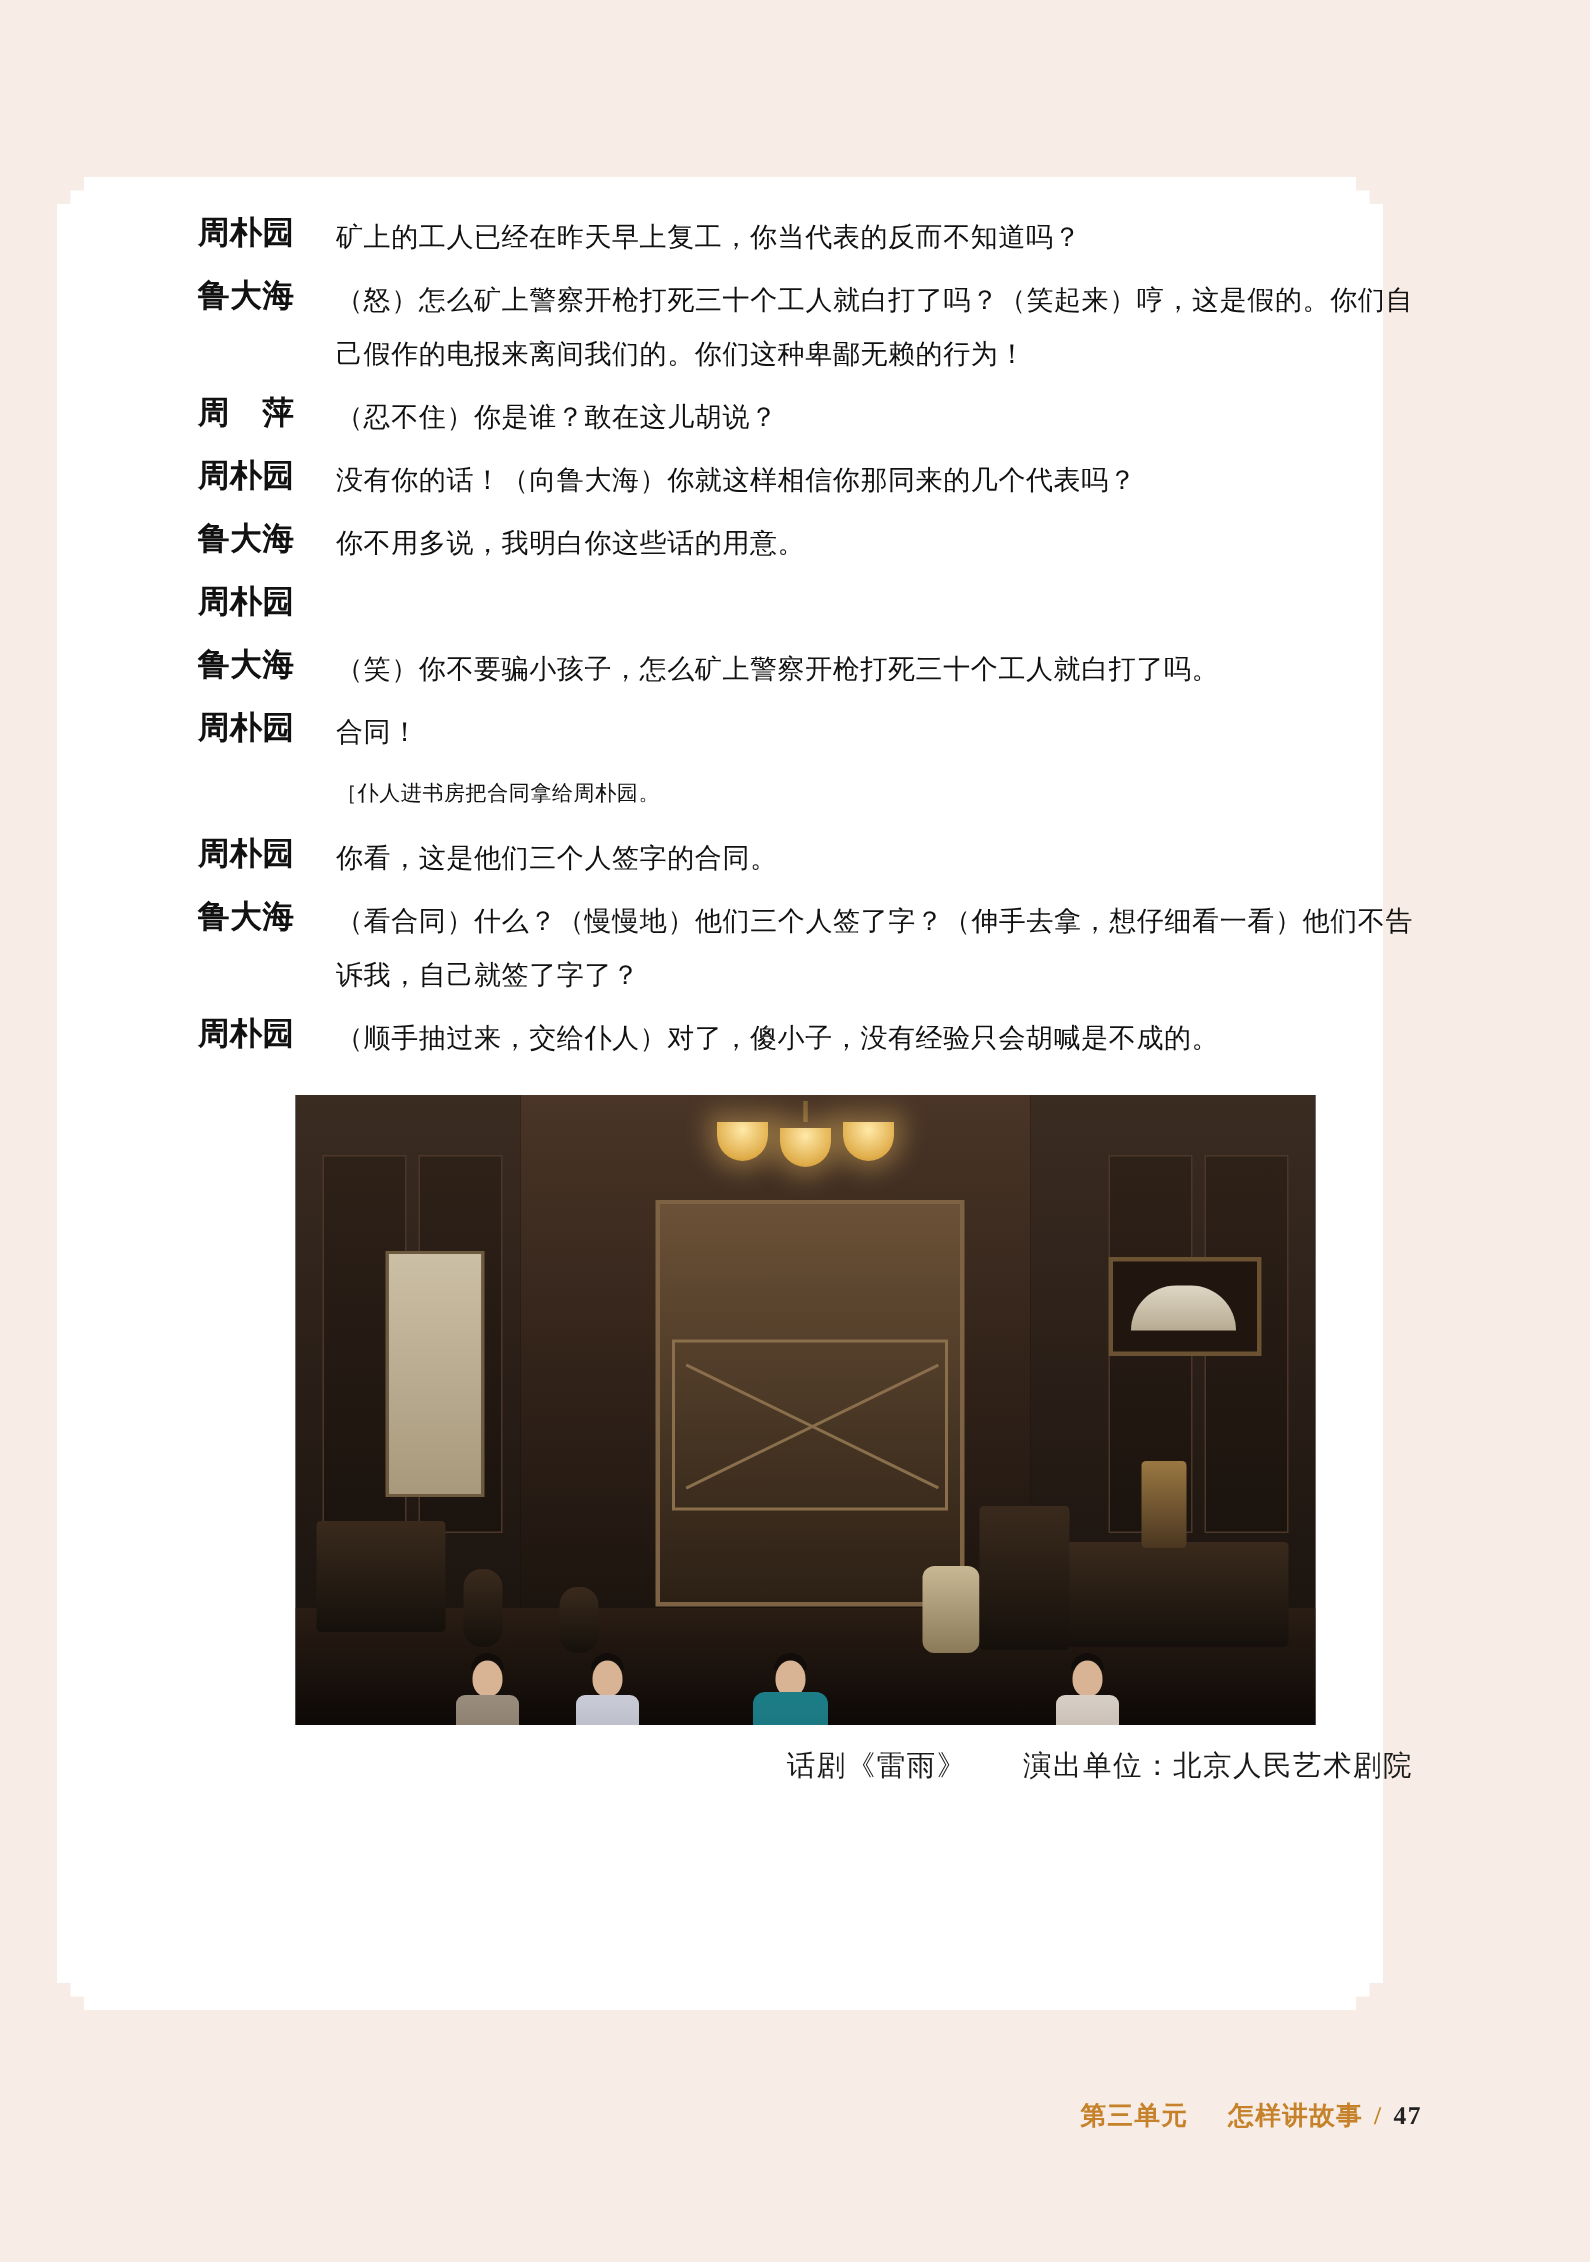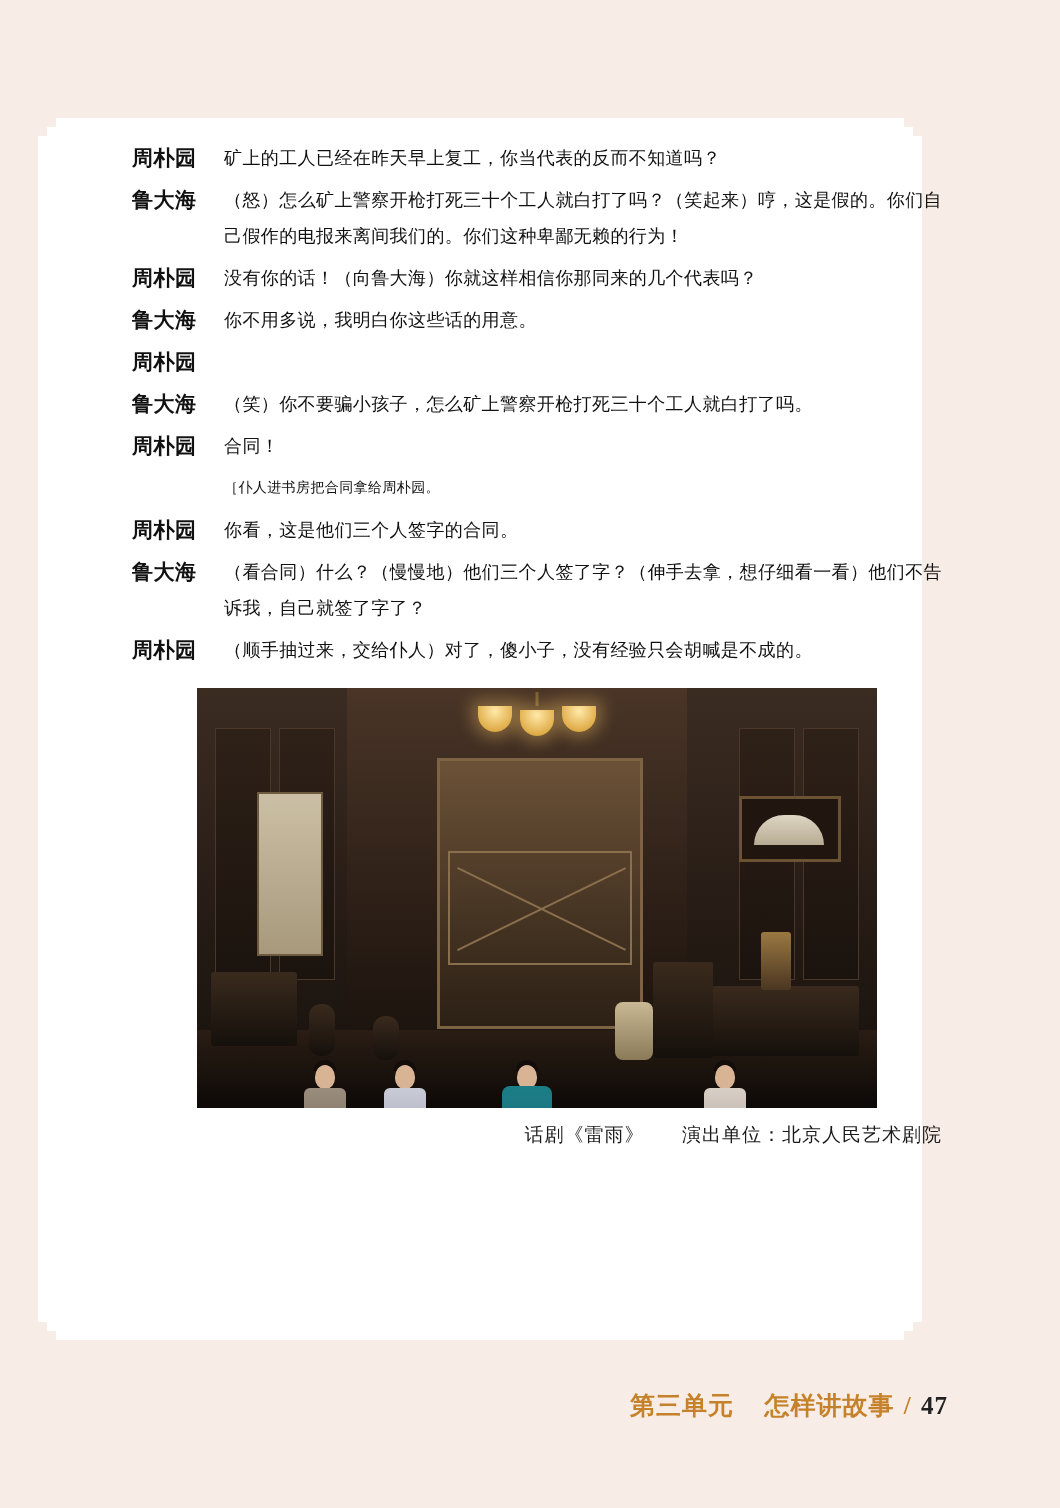--- a/index.html
+++ b/index.html
@@ -62,21 +62,21 @@
     margin-bottom: 6px;
   }
   .speaker {
     flex: 0 0 auto;
     width: 92px;
     font-size: 21px;
     font-weight: bold;
     line-height: 36px;
     letter-spacing: 0.5px;
     color: #111;
-    font-family: Liberation Serif, serif;
+    font-family: Liberation Mono, monospace;
   }
   .speech {
     flex: 1 1 auto;
     font-size: 18px;
     line-height: 36px;
     color: #111;
     text-align: justify;
     letter-spacing: 0.4px;
   }
   .stage-dir {
@@ -107,21 +107,21 @@
     color: #1a1a1a;
     letter-spacing: 1px;
   }
   .caption .gap2 { display: inline-block; width: 26px; }
 
   
   .footer {
     position: absolute;
     right: 112px;
     bottom: 86px;
-    font-size: 25px;
+    font-size: 17px;
     font-weight: bold;
     color: #c6822a;
     letter-spacing: 1px;
   }
   .footer .unit { color: #c6822a; }
   .footer .sep { color: #c6822a; margin: 0 2px; }
   .footer .pageno { color: #222; }
 
   
   .wall-left, .wall-right {
@@ -232,20 +232,24 @@
 
     <div class="line">
       <div class="speaker">周朴园</div>
       <div class="speech">矿上的工人已经在昨天早上复工，你当代表的反而不知道吗？</div>
     </div>
     <div class="line">
       <div class="speaker">鲁大海</div>
       <div class="speech">（怒）怎么矿上警察开枪打死三十个工人就白打了吗？（笑起来）哼，这是假的。你们自己假作的电报来离间我们的。你们这种卑鄙无赖的行为！</div>
     </div>
     <div class="line">
+      <div class="speaker">周　萍</div>
+      <div class="speech">（忍不住）你是谁？敢在这儿胡说？</div>
+    </div>
+    <div class="line">
       <div class="speaker">周朴园</div>
       <div class="speech">没有你的话！（向鲁大海）你就这样相信你那同来的几个代表吗？</div>
     </div>
     <div class="line">
       <div class="speaker">鲁大海</div>
       <div class="speech">你不用多说，我明白你这些话的用意。</div>
     </div>
     <div class="line">
       <div class="speaker">周朴园</div>
     </div>

